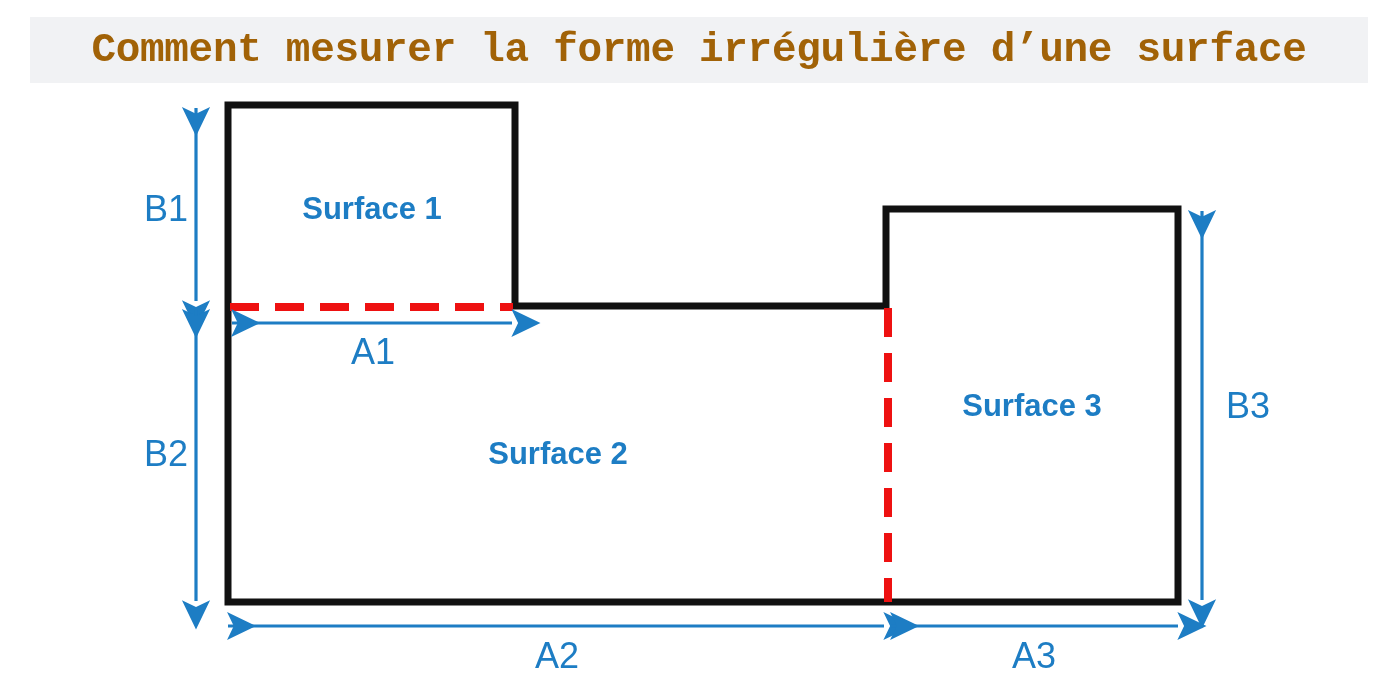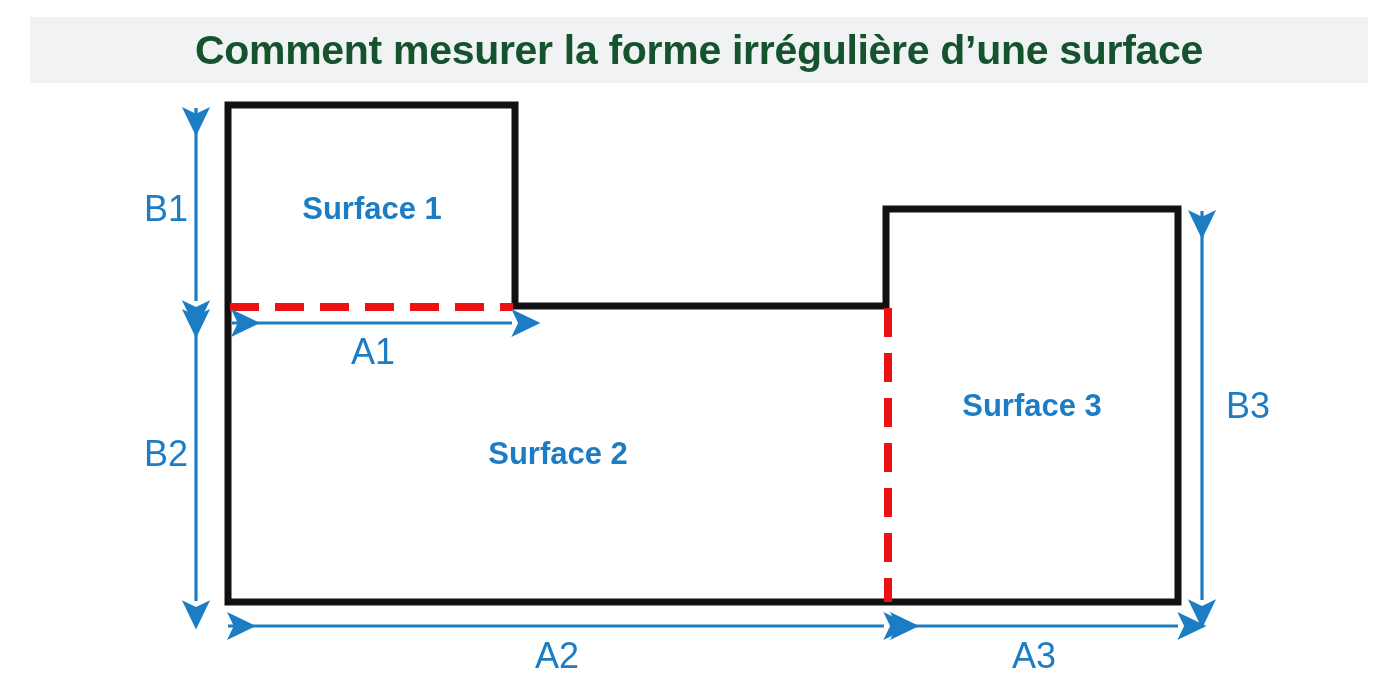--- a/index.html
+++ b/index.html
@@ -30,25 +30,26 @@
     background: #f1f2f4;
   }
   .title-text {
     position: absolute;
     left: 0; top: 0;
     width: 1338px;
     height: 66px;
     display: flex;
     align-items: center;
     justify-content: center;
-    color: #14532d;
+    color: #a16207;
     font-size: 41px;
     font-weight: bold;
     letter-spacing: -0.3px;
     white-space: nowrap;
+    font-family: Liberation Mono, monospace;
   }
   #diagram {
     position: absolute;
     left: 0;
     top: 0;
   }
   .surface-label {
     font-family: "Liberation Sans", sans-serif;
     font-size: 31px;
     font-weight: bold;

